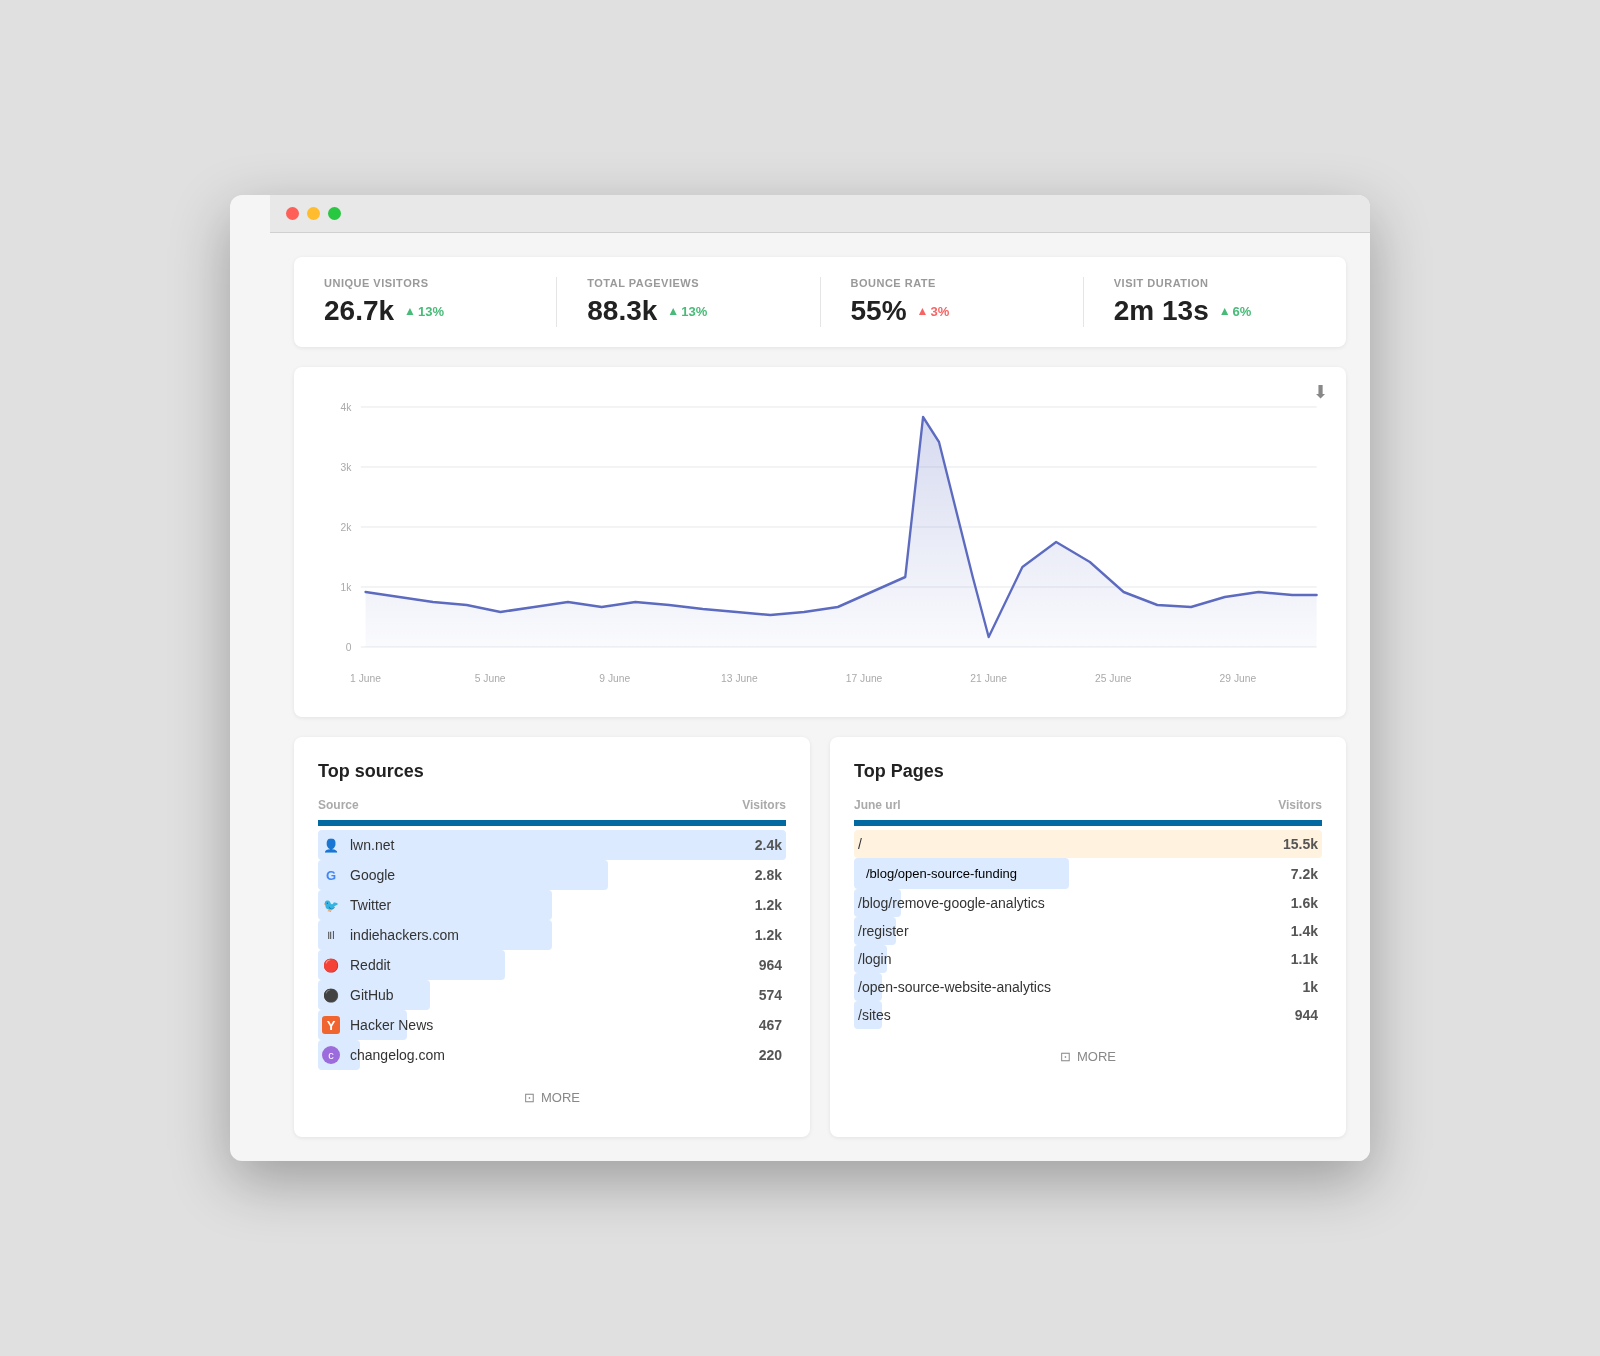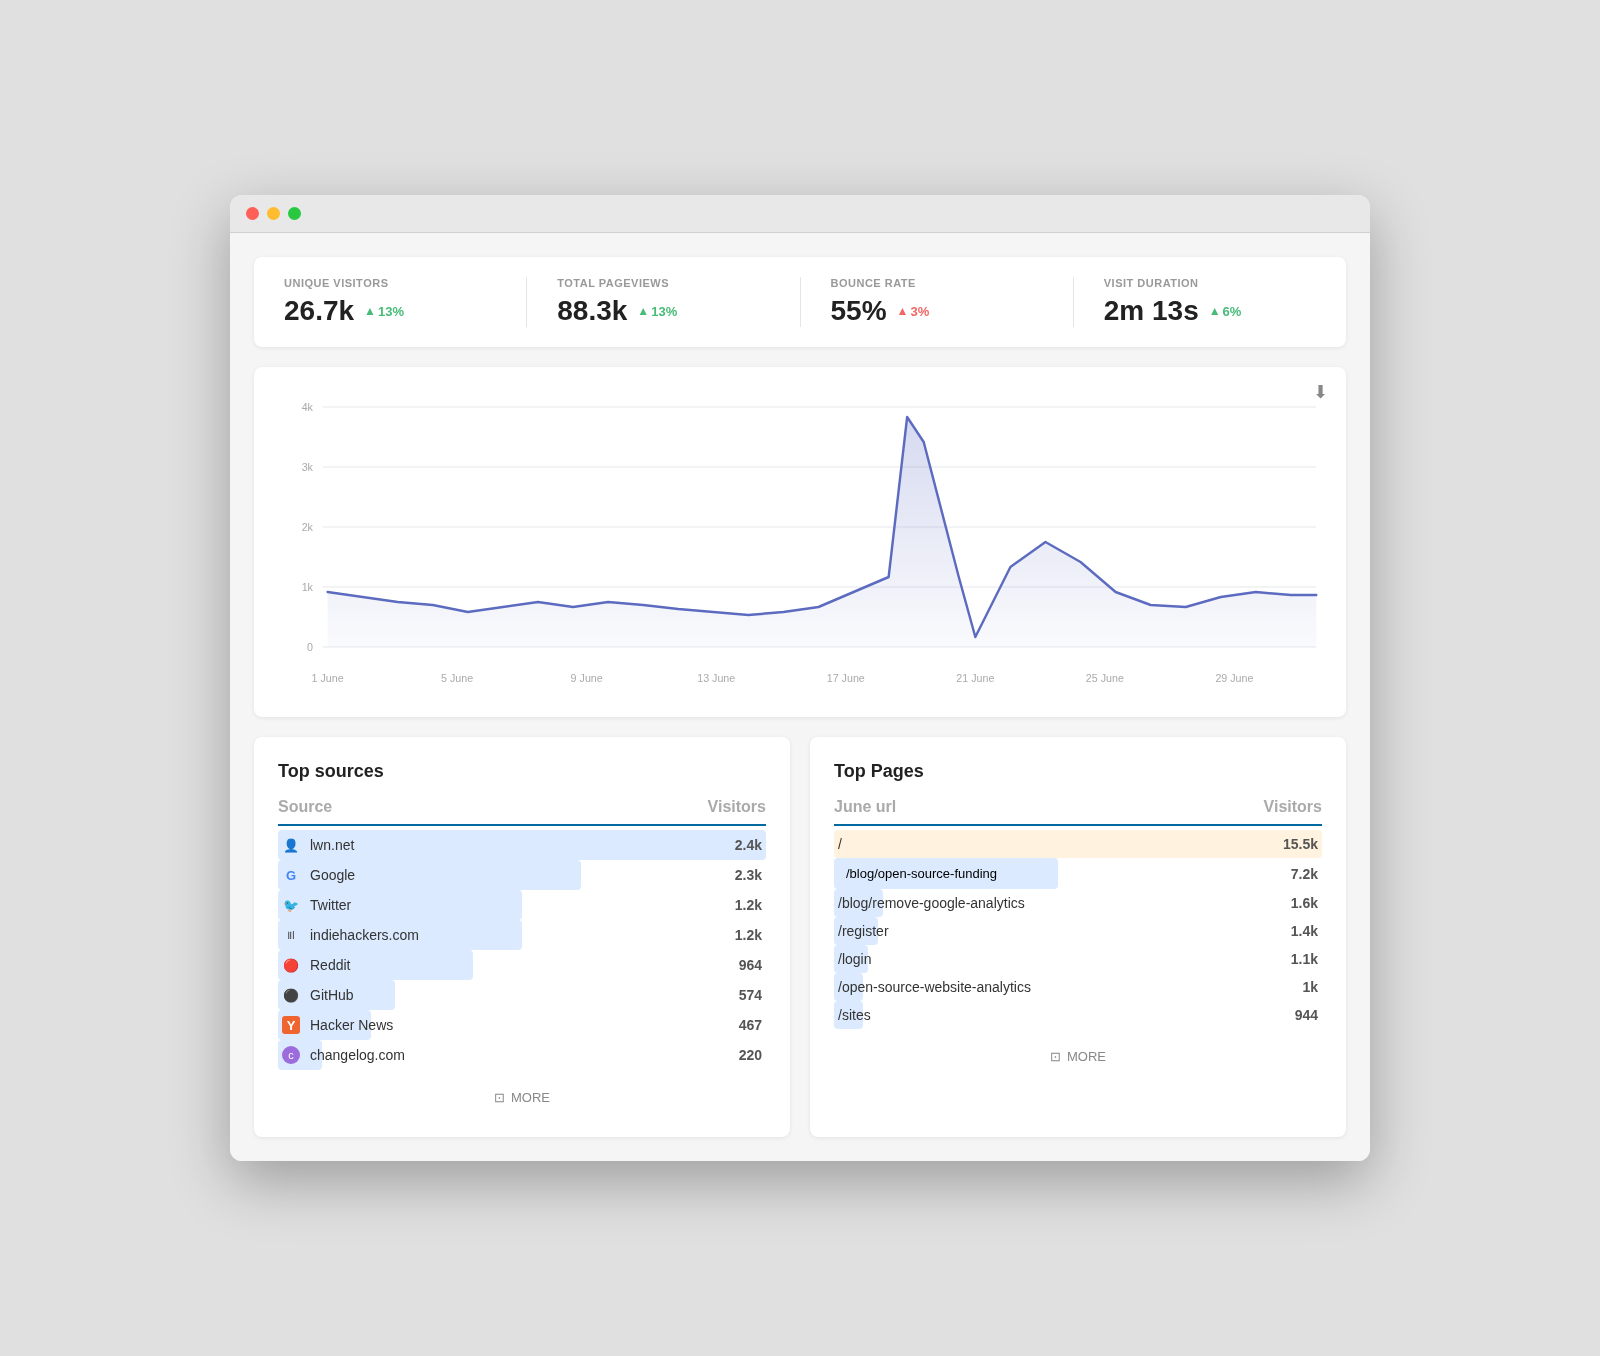--- a/index.html
+++ b/index.html
@@ -11,20 +11,21 @@
       justify-content: center;
       min-height: 100vh;
       padding: 20px;
     }
     .window {
       background: #f5f5f5;
       border-radius: 12px;
       box-shadow: 0 20px 60px rgba(0,0,0,0.3);
       width: 1140px;
       overflow: hidden;
+      padding-left: 40px;
     }
     .titlebar {
       background: #e8e8e8;
       padding: 12px 16px;
       display: flex;
       align-items: center;
       gap: 8px;
       border-bottom: 1px solid #d0d0d0;
     }
     .dot {
@@ -129,25 +130,25 @@
     }
     .table-title {
       font-size: 18px;
       font-weight: 700;
       color: #222;
       margin-bottom: 16px;
     }
     .table-header {
       display: flex;
       justify-content: space-between;
-      font-size: 16px;
+      font-size: 12px;
       font-weight: 600;
       color: #aaa;
       padding-bottom: 8px;
-      border-bottom: 2px solid #0369a1;
+      border-bottom: 6px solid #0369a1;
       margin-bottom: 4px;
     }
     .table-row {
       display: flex;
       align-items: center;
       justify-content: space-between;
       padding: 6px 4px;
       border-radius: 4px;
       position: relative;
     }
@@ -313,21 +314,21 @@
           </div>
           <span class="row-value">2.4k</span>
         </div>
 
         <div class="table-row">
           <div class="row-bar" style="width:62%;background:#dbeafe;"></div>
           <div class="row-label">
             <span class="source-icon" style="color:#4285F4;font-weight:700;">G</span>
             <span>Google</span>
           </div>
-          <span class="row-value">2.3k</span>
+          <span class="row-value">2.8k</span>
         </div>
 
         <div class="table-row">
           <div class="row-bar" style="width:50%;background:#dbeafe;"></div>
           <div class="row-label">
             <span class="source-icon" style="color:#1da1f2;">🐦</span>
             <span>Twitter</span>
           </div>
           <span class="row-value">1.2k</span>
         </div>

